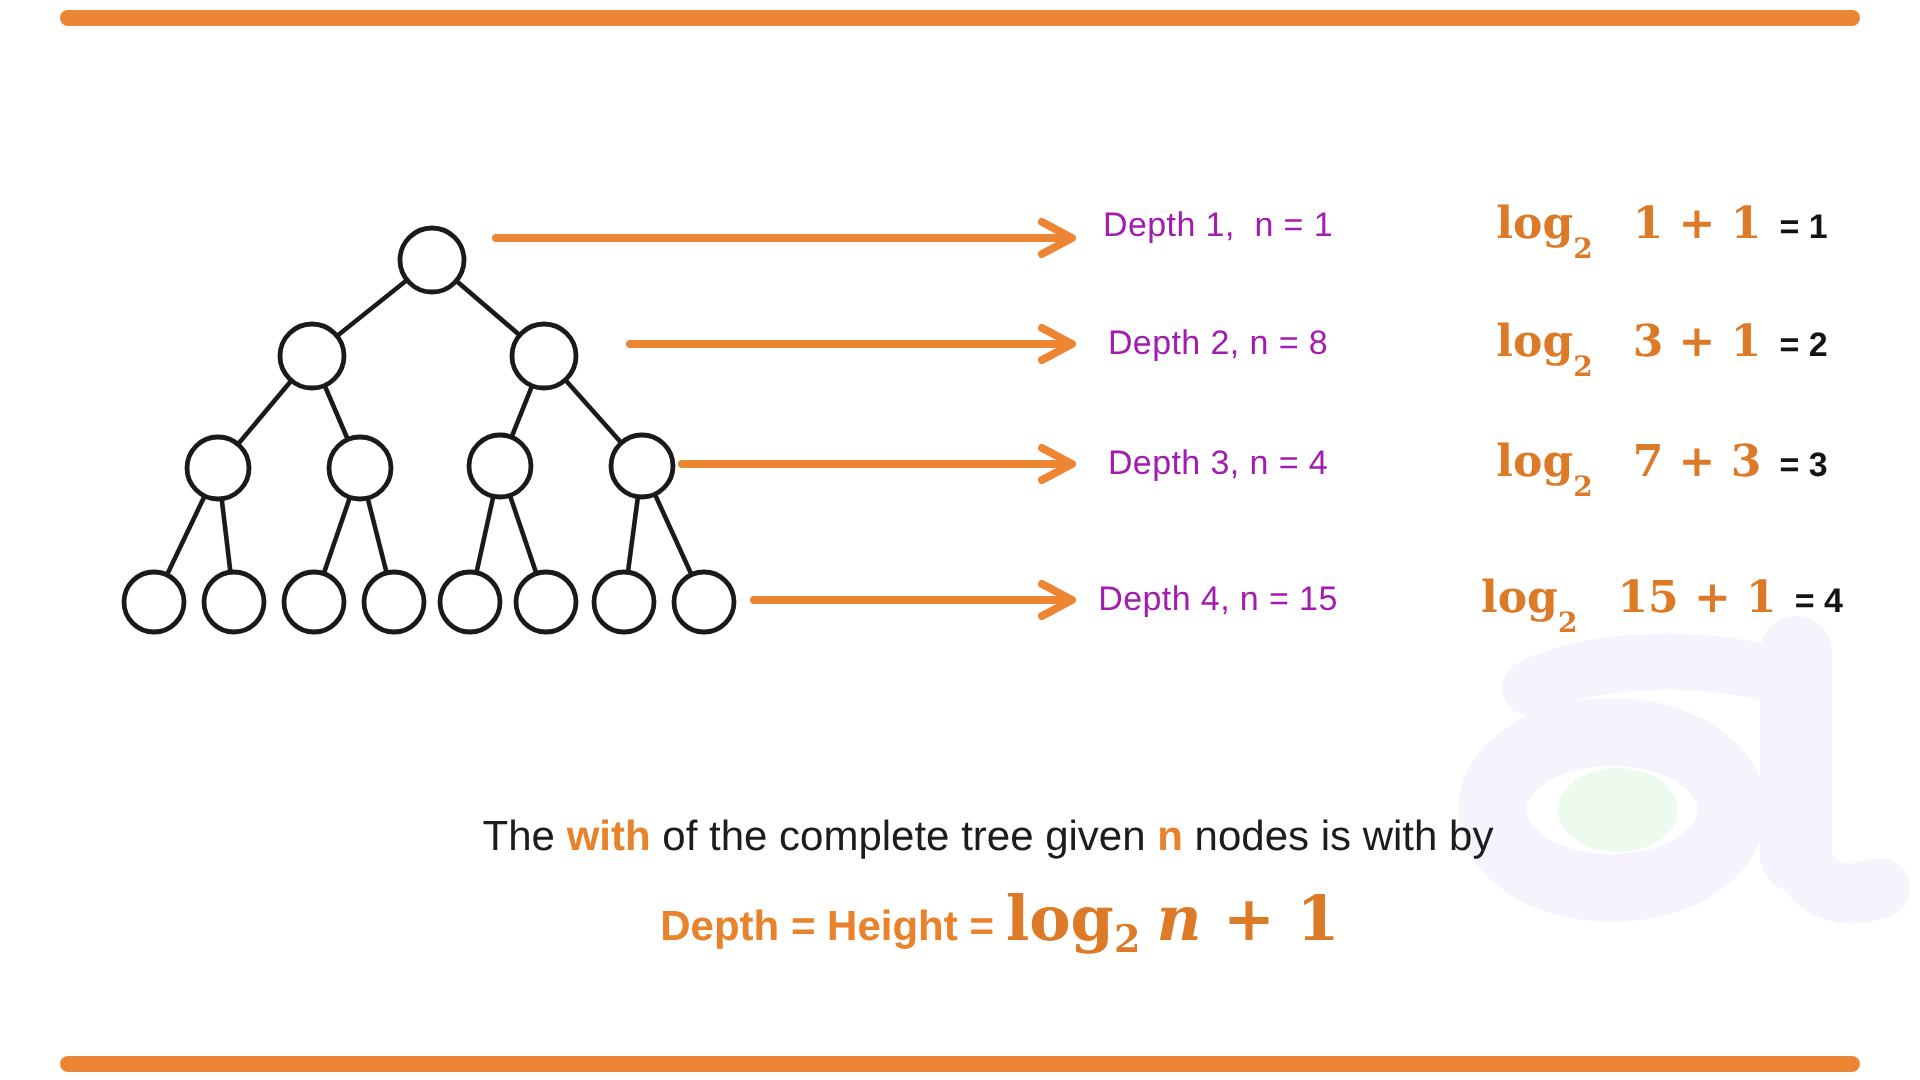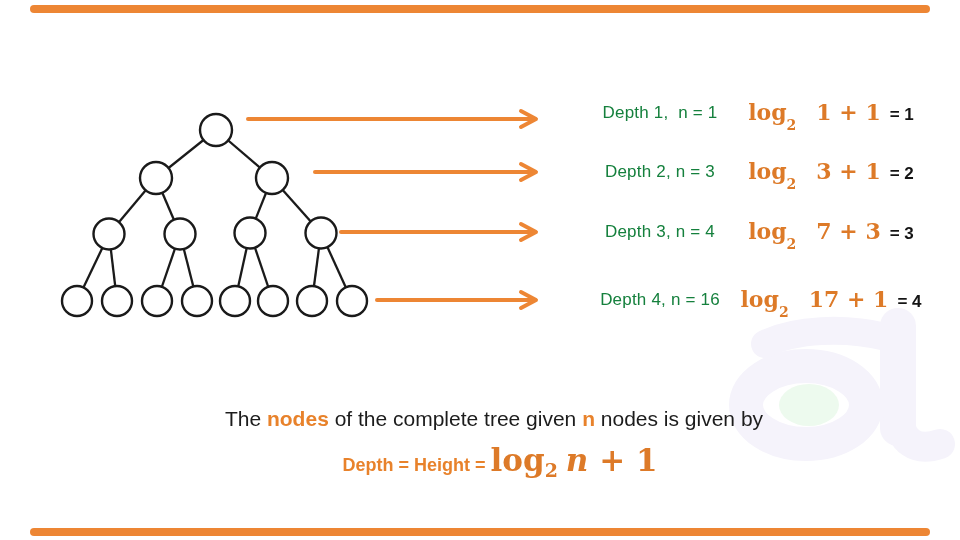--- a/index.html
+++ b/index.html
@@ -11,23 +11,23 @@
   .bar {
     position:absolute; left:30px; right:30px; height:8px;
     background:#ED8634; border-radius:4px;
   }
   .bar.top { top:5px; }
   .bar.bottom { top:528px; }
 
   #canvas { position:absolute; left:0; top:0; z-index:0; }
 
   .row-label {
-    position:absolute; left:555px; width:210px; height:34px;
+    position:absolute; left:504px; width:210px; height:34px;
     display:flex; align-items:center; justify-content:center;
-    font-size:17px; color:#15803d; letter-spacing:.2px; white-space:pre; z-index:2;
+    font-size:17px; color:#a21caf; letter-spacing:.2px; white-space:pre; z-index:2;
   }
   .row-formula {
     position:absolute; left:736px; width:190px; height:34px;
     display:flex; align-items:center; justify-content:center; z-index:2;
     white-space:pre;
   }
   .m-log, .m-expr {
     font-family:"DejaVu Serif", serif; font-weight:bold;
     font-size:22px; color:#DD7A28;
   }
@@ -44,21 +44,21 @@
   .caption {
     position:absolute; left:28px; top:407px; width:932px; height:30px;
     text-align:center; font-size:21px; color:#1c1c1c; z-index:2;
   }
   .caption b { color:#E8822B; font-weight:bold; }
 
   .formula-line {
     position:absolute; left:40px; top:442px; width:920px; height:46px;
     display:flex; align-items:baseline; justify-content:center; z-index:2; white-space:pre;
   }
-  .f-prefix { font-size:18px; font-weight:bold; color:#E8822B; }
+  .f-prefix { font-size:21px; font-weight:bold; color:#E8822B; }
   .f-big, .f-big-expr {
     font-family:"DejaVu Serif", serif; font-weight:bold;
     font-size:31px; color:#DD7A28;
   }
   .f-big-sub {
     font-family:"DejaVu Serif", serif; font-weight:bold;
     font-size:19px; color:#DD7A28; position:relative; top:6px;
   }
   .f-var {
     font-family:"DejaVu Serif", serif; font-weight:bold; font-style:italic;
@@ -130,24 +130,24 @@
         <path d="M 521 224 L 536 232 L 521 240"></path>
       </g>
     <g>
         <line x1="377" y1="300" x2="532" y2="300"></line>
         <path d="M 521 292 L 536 300 L 521 308"></path>
       </g>
   </g>
 </svg>
 
 <div class="row-label r1">Depth 1,  n = 1</div>
-<div class="row-label r2">Depth 2, n = 3</div>
+<div class="row-label r2">Depth 2, n = 8</div>
 <div class="row-label r3">Depth 3, n = 4</div>
-<div class="row-label r4">Depth 4, n = 16</div>
+<div class="row-label r4">Depth 4, n = 15</div>
 
 <div class="row-formula r1"><span><span class="m-log">log</span><sub class="m-sub">2</sub><span class="m-expr">1 + 1</span><span class="m-result">= 1</span></span></div>
 <div class="row-formula r2"><span><span class="m-log">log</span><sub class="m-sub">2</sub><span class="m-expr">3 + 1</span><span class="m-result">= 2</span></span></div>
 <div class="row-formula r3"><span><span class="m-log">log</span><sub class="m-sub">2</sub><span class="m-expr">7 + 3</span><span class="m-result">= 3</span></span></div>
-<div class="row-formula r4"><span><span class="m-log">log</span><sub class="m-sub">2</sub><span class="m-expr">17 + 1</span><span class="m-result">= 4</span></span></div>
+<div class="row-formula r4"><span><span class="m-log">log</span><sub class="m-sub">2</sub><span class="m-expr">15 + 1</span><span class="m-result">= 4</span></span></div>
 
-<div class="caption"><span>The </span><b>nodes</b><span> of the complete tree given </span><b>n</b><span> nodes is given by</span></div>
+<div class="caption"><span>The </span><b>with</b><span> of the complete tree given </span><b>n</b><span> nodes is with by</span></div>
 
 <div class="formula-line"><span class="f-prefix">Depth = Height = </span><span class="f-big">log</span><span class="f-big-sub">2</span><span class="f-var">n</span><span class="f-big-expr"> + 1</span></div>
 
 </body></html>

